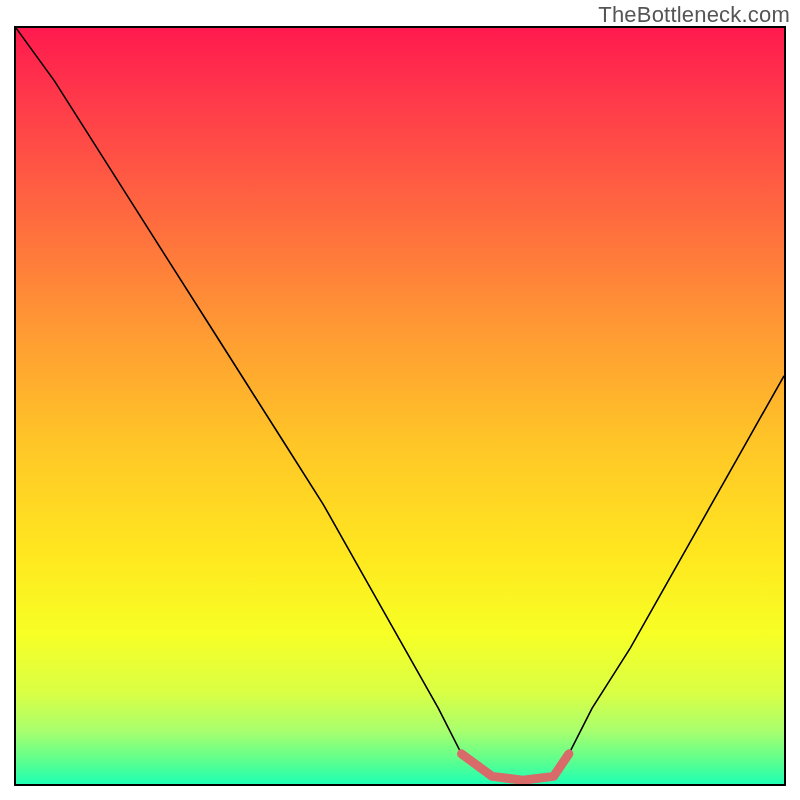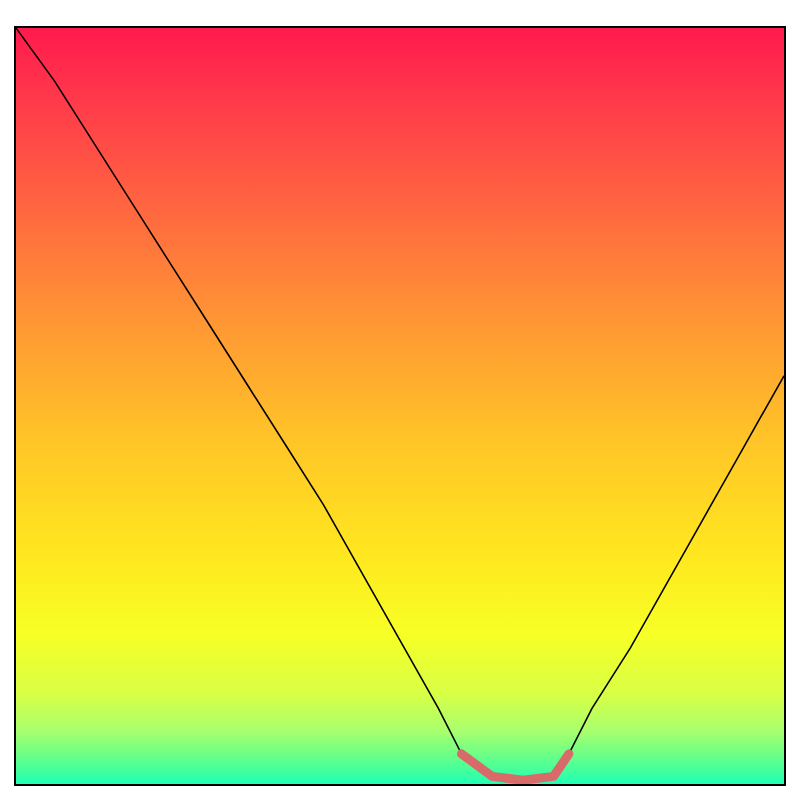--- a/index.html
+++ b/index.html
@@ -62,20 +62,21 @@
     inset: 0;
     width: 100%;
     height: 100%;
   }
 </style>
 </head>
 <body>
 
 <div class="frame">
 
+  <div class="watermark">TheBottleneck.com</div>
 
   <div class="plot-border">
     <div class="gradient"></div>
 
     <svg class="curve" viewBox="0 0 772 756" preserveAspectRatio="none">
 
       <path id="main-curve" fill="none" stroke="#000" stroke-width="1.6" d="M 0.0 0.0 L 38.6 52.9 L 77.2 113.4 L 115.8 173.9 L 154.4 234.4 L 193.0 294.8 L 231.6 355.3 L 270.2 415.8 L 308.8 476.3 L 347.4 544.3 L 386.0 612.4 L 424.6 680.4 L 447.8 725.8 L 478.6 748.4 L 509.5 752.2 L 540.4 748.4 L 555.8 725.8 L 579.0 680.4 L 617.6 619.9 L 656.2 551.9 L 694.8 483.8 L 733.4 415.8 L 772.0 347.8"></path>
 
       <path id="highlight-curve" fill="none" stroke="#d96a6a" stroke-width="9" stroke-linecap="round" stroke-linejoin="round" d="M 447.8 725.8 L 478.6 748.4 L 509.5 752.2 L 540.4 748.4 L 555.8 725.8"></path>
     </svg>

